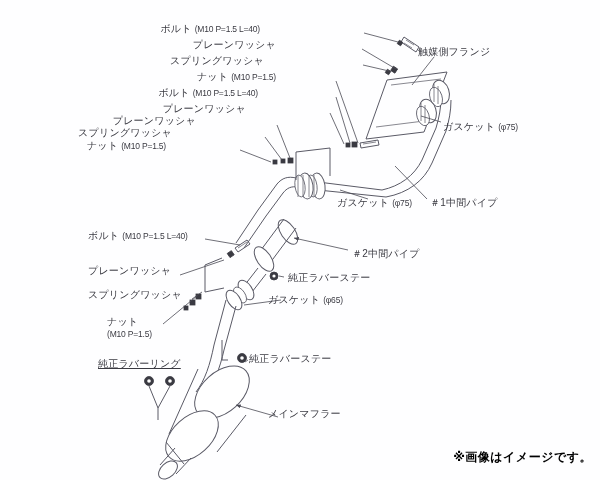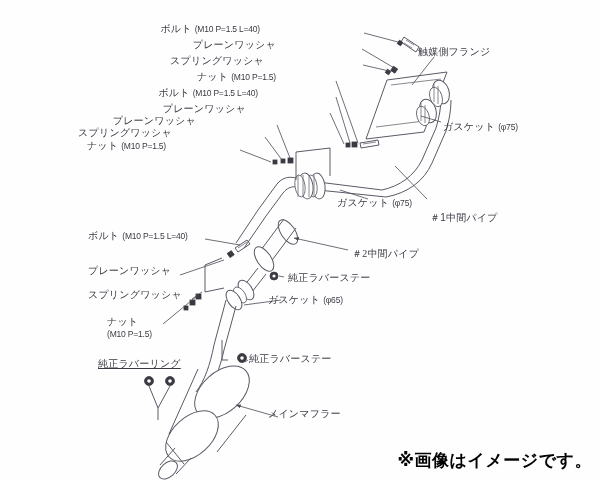--- a/index.html
+++ b/index.html
@@ -33,23 +33,23 @@
     letter-spacing: 0.2px;
   }
   .lbl .sub {
     font-size: 8.5px;
     letter-spacing: -0.2px;
   }
   .lbl.r { text-align: right; }
   .notice {
     position: absolute;
     right: 8px;
-    bottom: 8px;
+    bottom: 14px;
     color: #000000;
-    font-size: 17px;
+    font-size: 12px;
     font-weight: bold;
     letter-spacing: 0.5px;
     white-space: nowrap;
   }
 </style>
 </head>
 <body>
 
 <div id="page">
 
@@ -251,24 +251,24 @@
     <span>触媒側フランジ</span>
   </div>
   <div class="lbl" style="left:443px; top:121px;">
     <span>ガスケット</span>
     <span class="sub">(φ75)</span>
   </div>
   <div class="lbl" style="left:337px; top:197px;">
     <span>ガスケット</span>
     <span class="sub">(φ75)</span>
   </div>
-  <div class="lbl" style="left:430px; top:212px;">
+  <div class="lbl" style="left:430px; top:197px;">
     <span>＃1中間パイプ</span>
   </div>
-  <div class="lbl" style="left:352px; top:248px;font-family:Liberation Serif, serif;">
+  <div class="lbl" style="left:352px; top:248px;">
     <span>＃2中間パイプ</span>
   </div>
 
   <div class="lbl" style="left:88px; top:230px;">
     <span>ボルト</span>
     <span class="sub">(M10 P=1.5 L=40)</span>
   </div>
   <div class="lbl" style="left:88px; top:265px;">
     <span>プレーンワッシャ</span>
   </div>

